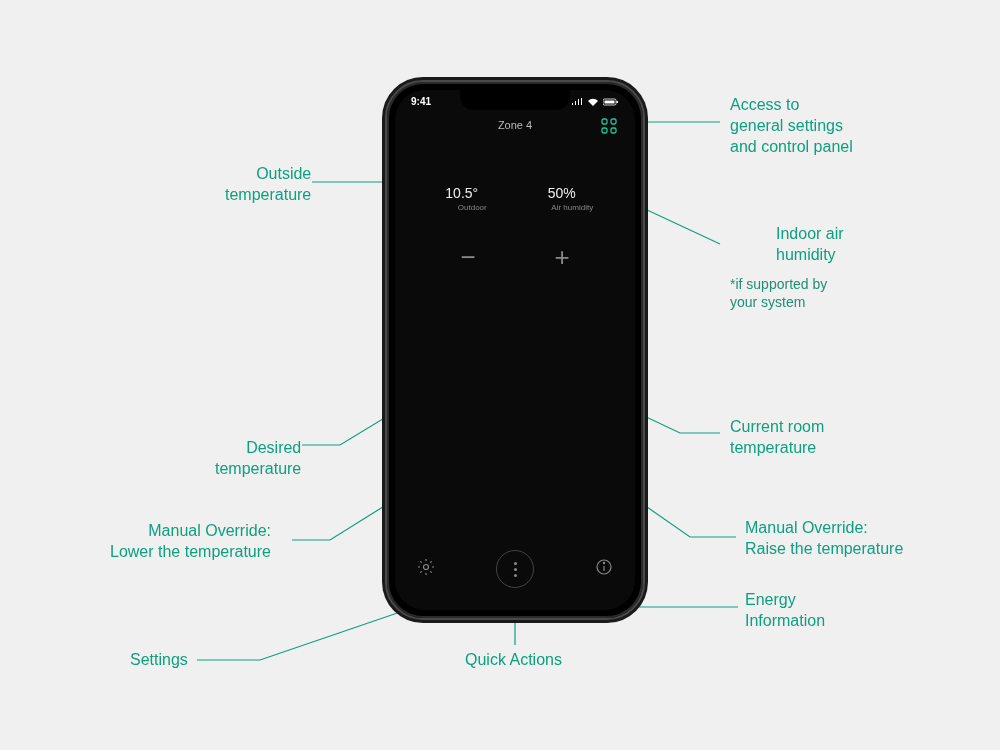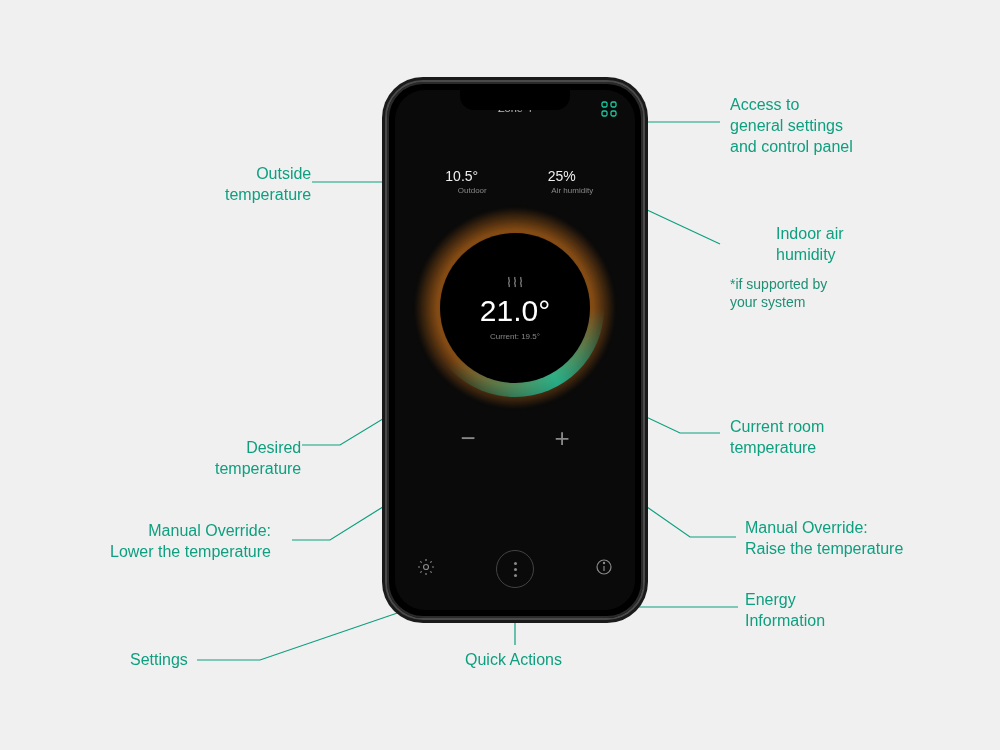--- a/index.html
+++ b/index.html
@@ -182,52 +182,55 @@
   <line x1="720" y1="122" x2="628" y2="122" marker-end="url(#ah)"></line>
   <line x1="720" y1="244" x2="600" y2="188" marker-end="url(#ah)"></line>
   <path d="M 720 433 L 680 433 L 568 380" marker-end="url(#ah)"></path>
   <path d="M 736 537 L 690 537 L 594 470" marker-end="url(#ah)"></path>
   <path d="M 738 607 L 690 607 L 624 607" marker-end="url(#ah)"></path>
 </svg>
 
 <div class="phone">
   <div class="screen">
     <div class="notch"></div>
+    <div class="statusbar">
+      <span>9:41</span>
+      <span class="status-icons">
+        <svg width="12" height="8" viewBox="0 0 12 8">
+            <path d="M1 7h1V5H1zM4 7h1V3H4zM7 7h1V1H7zM10 7h1V0h-1z" fill="#fff"></path>
+          </svg>
+        <svg width="12" height="8" viewBox="0 0 12 8">
+            <path d="M6 8L1 3c3-3 7-3 10 0z" fill="#fff"></path>
+          </svg>
+        <svg width="16" height="8" viewBox="0 0 16 8">
+            <rect x="0" y="1" width="13" height="6" rx="1.5" fill="none" stroke="#fff" stroke-width="0.8"></rect>
+            <rect x="1.5" y="2.5" width="10" height="3" fill="#fff"></rect>
+            <rect x="13.5" y="3" width="1.5" height="2" fill="#fff"></rect>
+          </svg>
+      </span>
+    </div>
     <div class="zonebar">
       <span>Zone 4</span>
       <span class="grid-icon">
         <svg width="16" height="16" viewBox="0 0 16 16" stroke="#1cc9a2" stroke-width="1.3" fill="none">
             <rect x="1" y="1" width="5" height="5" rx="1.5"></rect>
             <rect x="10" y="1" width="5" height="5" rx="1.5"></rect>
             <rect x="1" y="10" width="5" height="5" rx="1.5"></rect>
             <rect x="10" y="10" width="5" height="5" rx="1.5"></rect>
           </svg>
       </span>
     </div>
     <div class="readings">
       <div class="reading">
         <div class="reading-val">10.5°</div>
         <div class="reading-lbl">Outdoor</div>
       </div>
       <div class="reading">
-        <div class="reading-val">25%</div>
+        <div class="reading-val">50%</div>
         <div class="reading-lbl">Air humidity</div>
-      </div>
-    </div>
-    <div class="dial-wrap">
-      <div class="dial-glow"></div>
-      <div class="dial-ring-cyan"></div>
-      <div class="dial">
-        <div class="heat-icon">
-          <svg width="18" height="12" viewBox="0 0 18 12" stroke="#888" stroke-width="1.2" fill="none">
-              <path d="M3 1c-1 2 1 3 0 5s1 3 0 5M9 1c-1 2 1 3 0 5s1 3 0 5M15 1c-1 2 1 3 0 5s1 3 0 5"></path>
-            </svg>
-        </div>
-        <div class="target-temp">21.0°</div>
-        <div class="current-temp">Current: 19.5°</div>
       </div>
     </div>
     <div class="adjust-row">
       <div class="adjust-btn">−</div>
       <div class="adjust-btn">+</div>
     </div>
     <div class="bottom-row">
       <span class="small-icon">
         <svg width="18" height="18" viewBox="0 0 18 18" stroke="#888" stroke-width="1.2" fill="none">
             <circle cx="9" cy="9" r="2.5"></circle>

